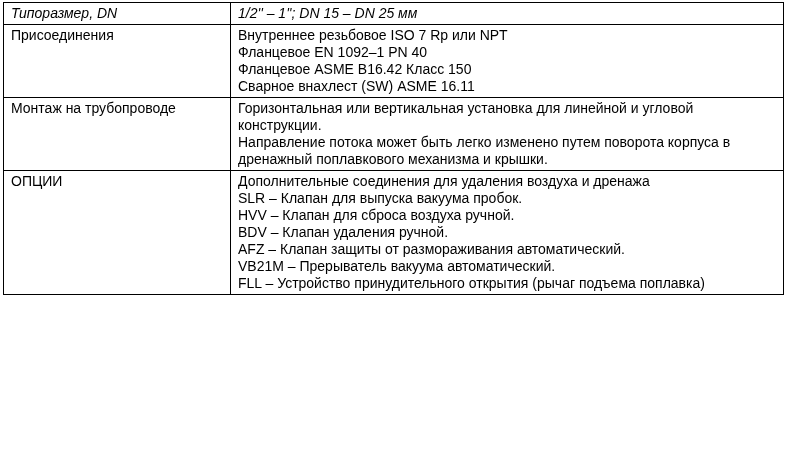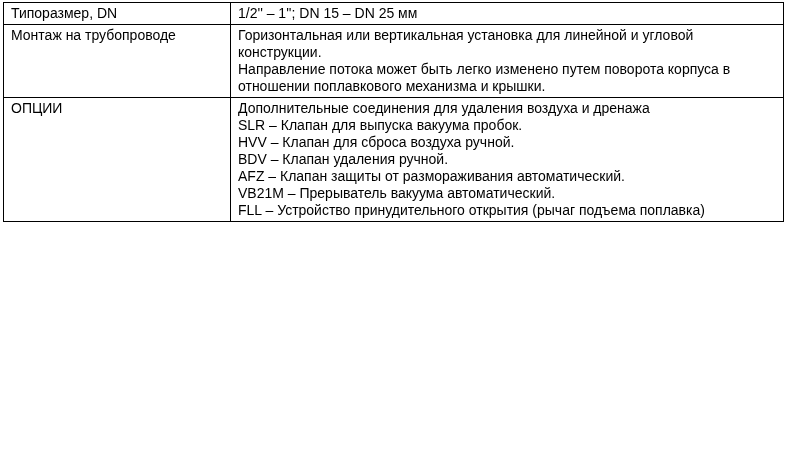--- a/index.html
+++ b/index.html
@@ -25,21 +25,21 @@
   }
   table.spec td {
     border: 1.5px solid #000000;
     vertical-align: top;
     padding: 2px 8px 2px 7px;
     line-height: 17px;
     overflow: hidden;
   }
   col.c-label { width: 227px; }
   col.c-value { width: 553px; }
-  tr.h22  { height: 22px; }
+  tr.h22  { height: 22px; font-style: italic; }
   tr.h21  { height: 21px; }
   tr.h86  { height: 86px; }
   tr.h41  { height: 41px; }
   tr.h70  { height: 70px; }
   tr.h118 { height: 118px; }
   .line { white-space: pre-wrap; }
 </style>
 </head>
 <body>
 
@@ -57,28 +57,39 @@
         </td>
         <td>
           <div class="line">1/2'' – 1''; DN 15 – DN 25 мм</div>
         </td>
       </tr>
 
 
 
 
 
+      <tr class="h70">
+        <td>
+          <div class="line">Присоединения</div>
+        </td>
+        <td>
+          <div class="line">Внутреннее резьбовое ISO 7 Rp или NPT</div>
+          <div class="line">Фланцевое EN 1092–1 PN 40</div>
+          <div class="line">Фланцевое ASME B16.42 Класс 150</div>
+          <div class="line">Сварное внахлест (SW) ASME 16.11</div>
+        </td>
+      </tr>
 
       <tr class="h70">
         <td>
           <div class="line">Монтаж на трубопроводе</div>
         </td>
         <td>
           <div class="line">Горизонтальная или вертикальная установка для линейной и угловой конструкции.</div>
-          <div class="line">Направление потока может быть легко изменено путем поворота корпуса в отношении поплавкового механизма и крышки.</div>
+          <div class="line">Направление потока может быть легко изменено путем поворота корпуса в дренажный поплавкового механизма и крышки.</div>
         </td>
       </tr>
 
       <tr class="h118">
         <td>
           <div class="line">ОПЦИИ</div>
         </td>
         <td>
           <div class="line">Дополнительные соединения для удаления воздуха и дренажа</div>
           <div class="line">SLR – Клапан для выпуска вакуума пробок.</div>

